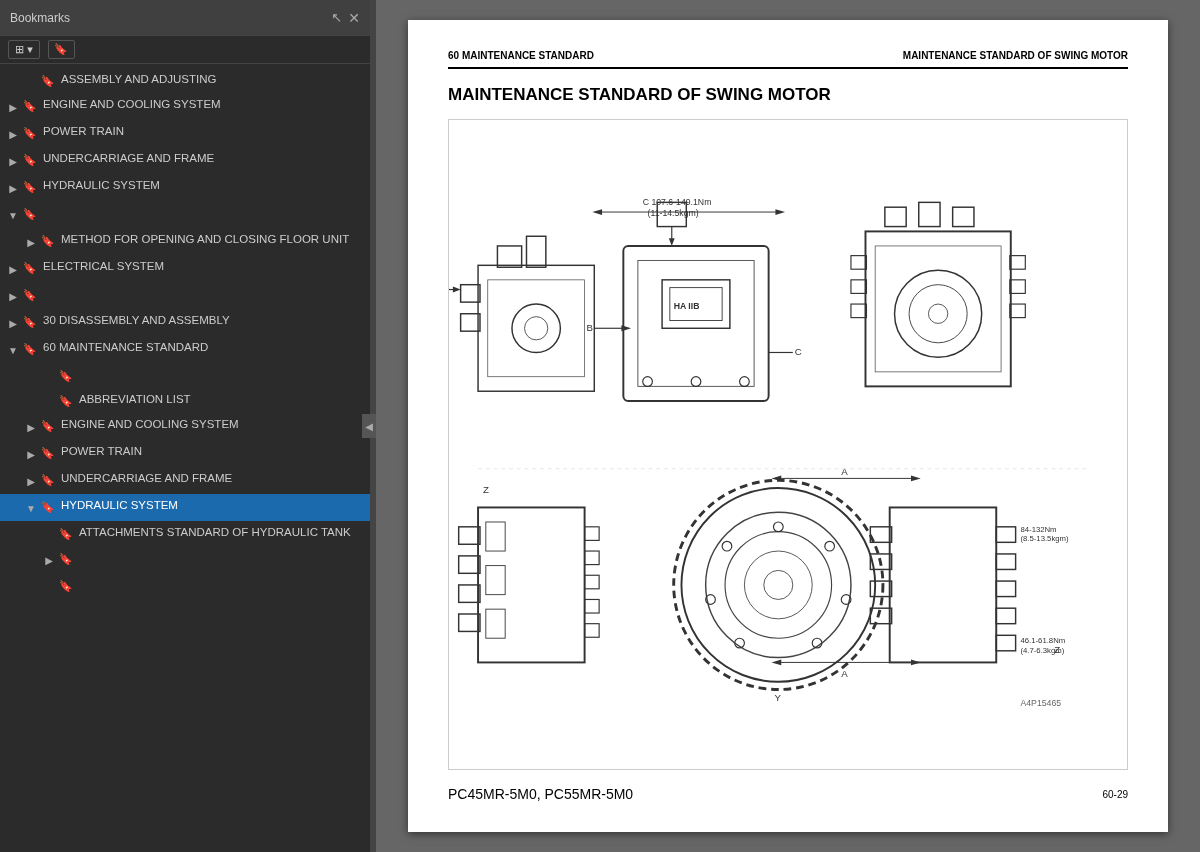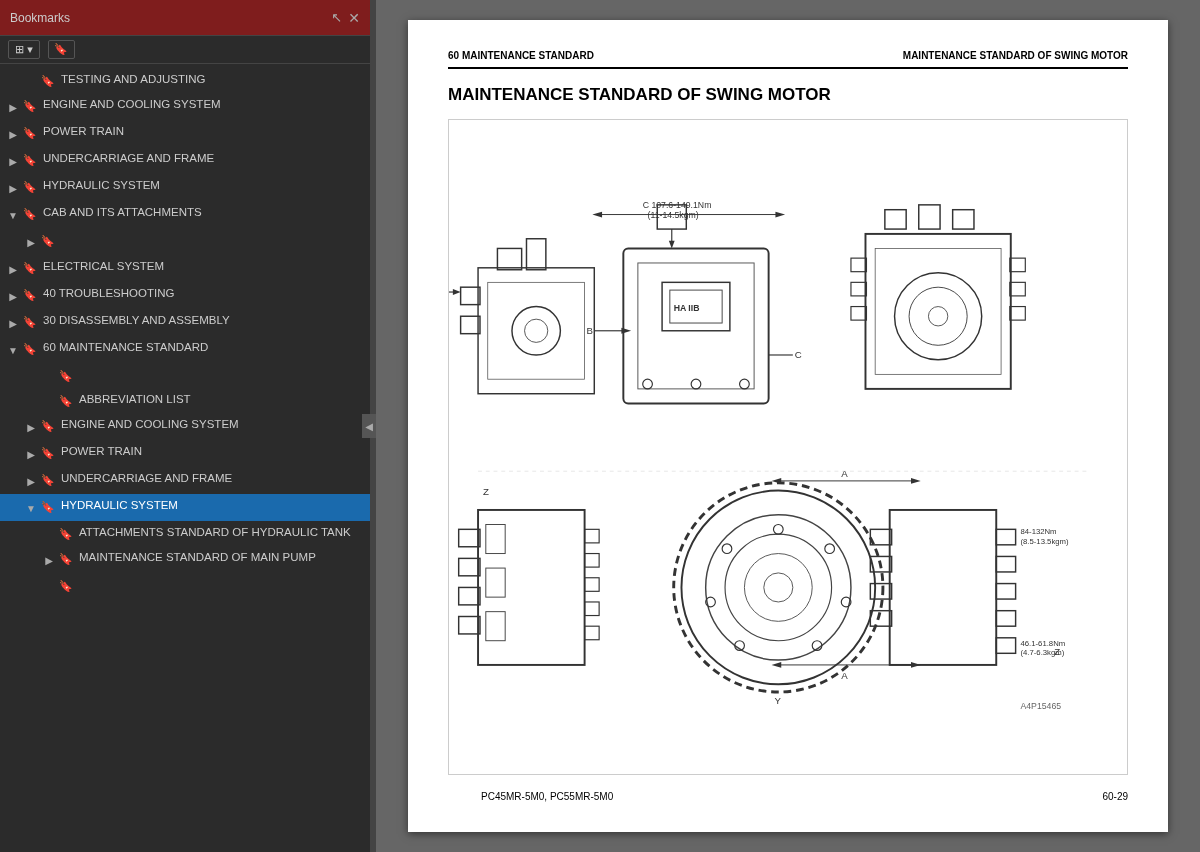--- a/index.html
+++ b/index.html
@@ -23,21 +23,21 @@
       color: #ccc;
       font-size: 12px;
       position: relative;
     }
 
     #bookmarks-header {
       display: flex;
       align-items: center;
       justify-content: space-between;
       padding: 6px 10px;
-      background: #7f1d1d;
+      background: #404040;
       border-bottom: 1px solid #444;
       min-height: 36px;
     }
 
     #header-controls {
       display: flex;
       align-items: center;
       gap: 6px;
     }
 
@@ -238,23 +238,22 @@
 
     #doc-footer {
       display: flex;
       justify-content: space-between;
       align-items: center;
       padding-top: 8px;
       margin-top: 8px;
     }
 
     #doc-footer-model {
-      font-size: 10px;
+      font-size: 14px;
       color: #000;
-      margin-left: 33px;
     }
 
     #doc-footer-page {
       font-size: 10px;
       color: #000;
     }
 
     
     #swing-motor-svg {
       width: 100%;
@@ -281,21 +280,21 @@
     <button class="toolbar-btn">
       <span>🔖</span>
     </button>
   </div>
 
   <div id="bookmarks-list">
 
     <div class="bookmark-item indent-1">
       <div class="expand-placeholder"></div>
       <div class="bookmark-icon">🔖</div>
-      <span class="bookmark-label">TESTING AND ADJUSTING</span>
+      <span class="bookmark-label">ASSEMBLY AND ADJUSTING</span>
     </div>
 
     <div class="bookmark-item indent-0">
       <div class="expand-btn">▶</div>
       <div class="bookmark-icon">🔖</div>
       <span class="bookmark-label">ENGINE AND COOLING SYSTEM</span>
     </div>
 
     <div class="bookmark-item indent-0">
       <div class="expand-btn">▶</div>
@@ -311,38 +310,37 @@
 
     <div class="bookmark-item indent-0">
       <div class="expand-btn">▶</div>
       <div class="bookmark-icon">🔖</div>
       <span class="bookmark-label">HYDRAULIC SYSTEM</span>
     </div>
 
     <div class="bookmark-item indent-0">
       <div class="expand-btn">▼</div>
       <div class="bookmark-icon">🔖</div>
-      <span class="bookmark-label">CAB AND ITS ATTACHMENTS</span>
     </div>
 
     <div class="bookmark-item indent-1">
       <div class="expand-btn">▶</div>
       <div class="bookmark-icon">🔖</div>
+      <span class="bookmark-label">METHOD FOR OPENING AND CLOSING FLOOR UNIT</span>
     </div>
 
     <div class="bookmark-item indent-0">
       <div class="expand-btn">▶</div>
       <div class="bookmark-icon">🔖</div>
       <span class="bookmark-label">ELECTRICAL SYSTEM</span>
     </div>
 
     <div class="bookmark-item indent-0">
       <div class="expand-btn">▶</div>
       <div class="bookmark-icon">🔖</div>
-      <span class="bookmark-label">40 TROUBLESHOOTING</span>
     </div>
 
     <div class="bookmark-item indent-0">
       <div class="expand-btn">▶</div>
       <div class="bookmark-icon">🔖</div>
       <span class="bookmark-label">30 DISASSEMBLY AND ASSEMBLY</span>
     </div>
 
     <div class="bookmark-item indent-0">
       <div class="expand-btn">▼</div>
@@ -387,21 +385,20 @@
 
     <div class="bookmark-item indent-2">
       <div class="expand-placeholder"></div>
       <div class="bookmark-icon">🔖</div>
       <span class="bookmark-label">ATTACHMENTS STANDARD OF HYDRAULIC TANK</span>
     </div>
 
     <div class="bookmark-item indent-2">
       <div class="expand-btn">▶</div>
       <div class="bookmark-icon">🔖</div>
-      <span class="bookmark-label">MAINTENANCE STANDARD OF MAIN PUMP</span>
     </div>
 
     <div class="bookmark-item indent-2">
       <div class="expand-placeholder"></div>
       <div class="bookmark-icon">🔖</div>
     </div>
 
   </div>
 </div>
 

